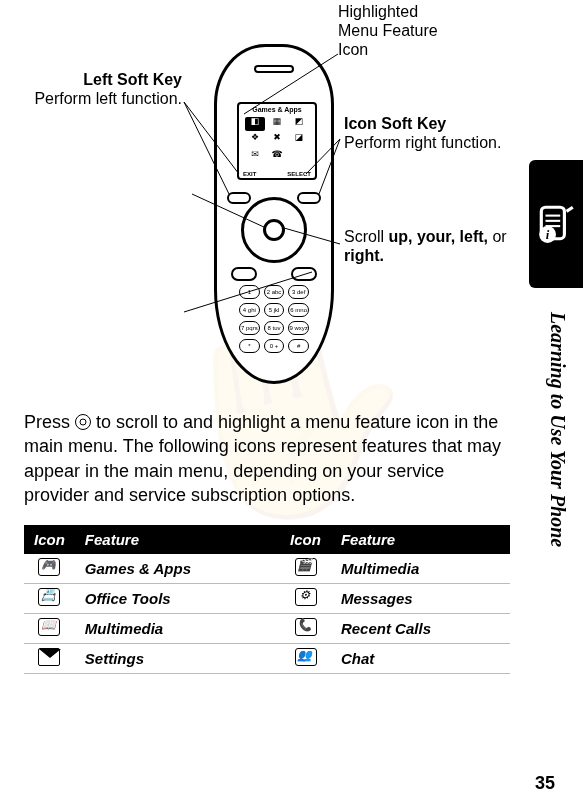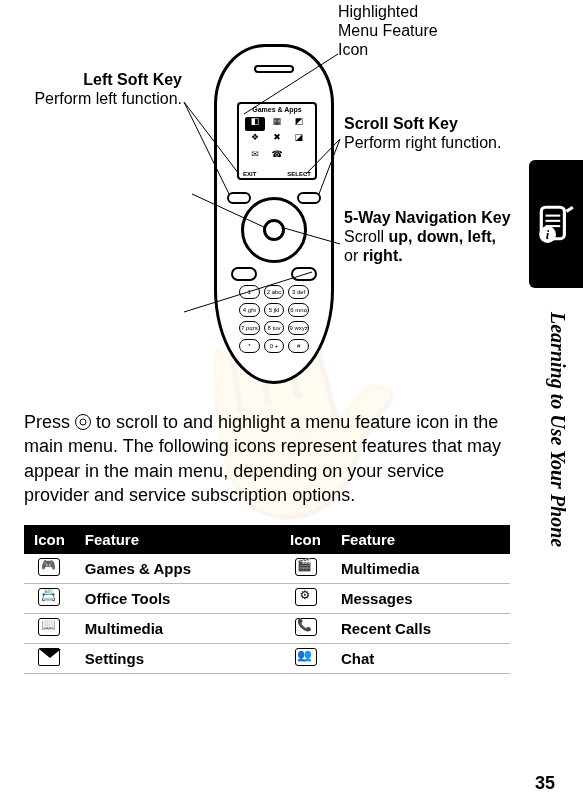--- a/index.html
+++ b/index.html
@@ -134,20 +134,21 @@
     content:""; position:absolute; left:50%; top:50%; transform:translate(-50%,-50%);
     width:5px; height:5px; border:1.5px solid #000; border-radius:50%;
   }
 
   
   table.features {
     margin-top:18px;
     border-collapse:collapse;
     width: 486px;
     font-size:15px;
+    font-style:italic;
   }
   table.features th {
     background:#000; color:#fff; text-align:left;
     padding:6px 10px; font-weight:bold;
   }
   table.features td {
     padding:4px 10px;
     border-bottom:1px solid #bbb;
   }
   table.features td.icon-cell { width:48px; text-align:center; }
@@ -190,27 +191,27 @@
     </div>
 
     <div class="callout callouts-left" style="left:0; top:66px; width:158px;">
       <b>Left Soft Key</b><br>
       <span>Perform left function.</span>
     </div>
 
 
 
     <div class="callout" style="left:320px; top:110px; width:160px;">
-      <b>Scroll Soft Key</b><br>
+      <b>Icon Soft Key</b><br>
       <span>Perform right function.</span>
     </div>
 
     <div class="callout" style="left:320px; top:204px; width:170px;">
-      <b>5-Way Navigation Key</b><br>
-      <span>Scroll </span><b>up, down, left, </b><span>or </span><b>right.</b><br>
+      <br>
+      <span>Scroll </span><b>up, your, left, </b><span>or </span><b>right.</b><br>
     </div>
 
     <div class="phone">
       <div class="phone-body">
         <div class="earpiece"></div>
         <div class="screen">
           <div class="screen-title">Games &amp; Apps</div>
           <div class="screen-grid">
             <span class="hl">◧</span>
             <span>▦</span>

